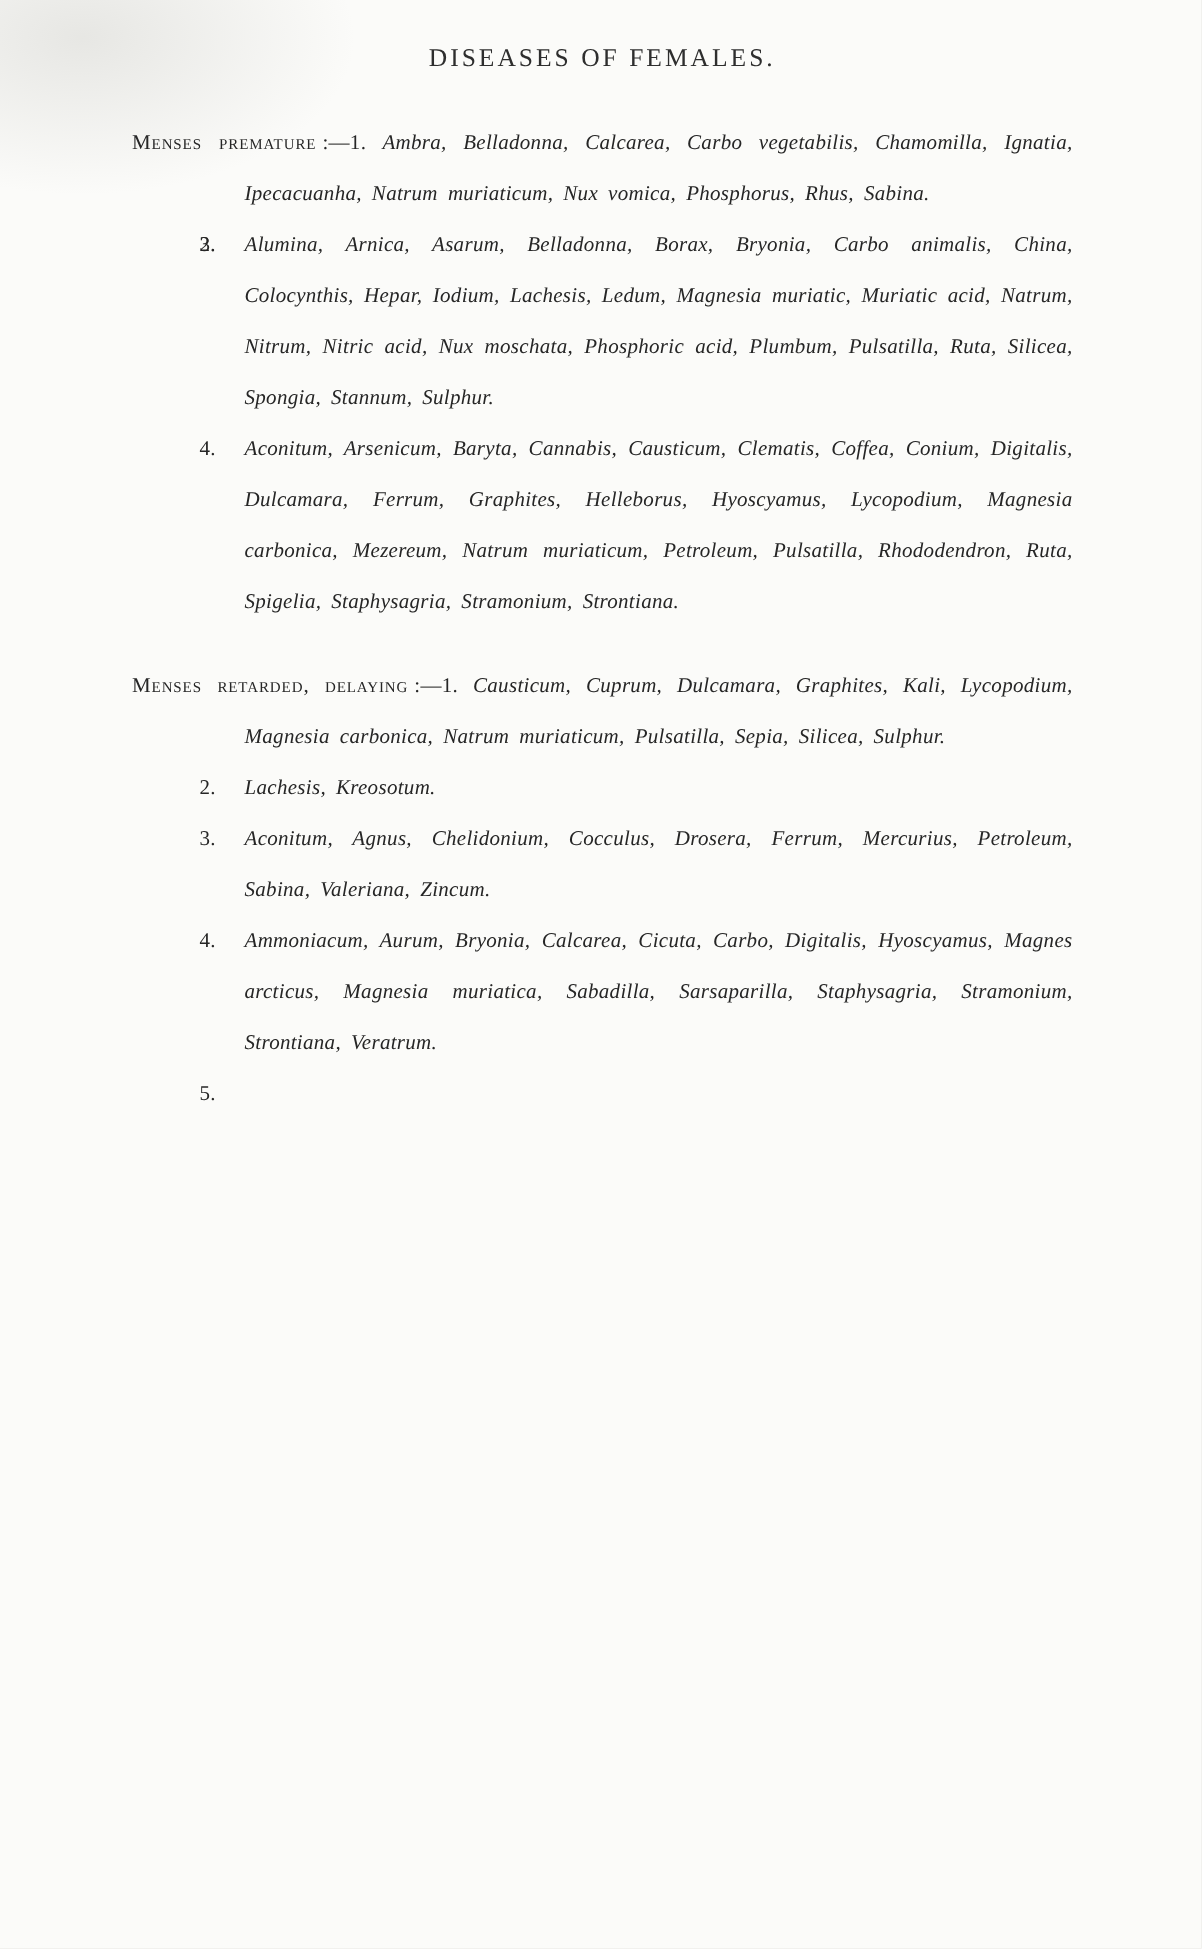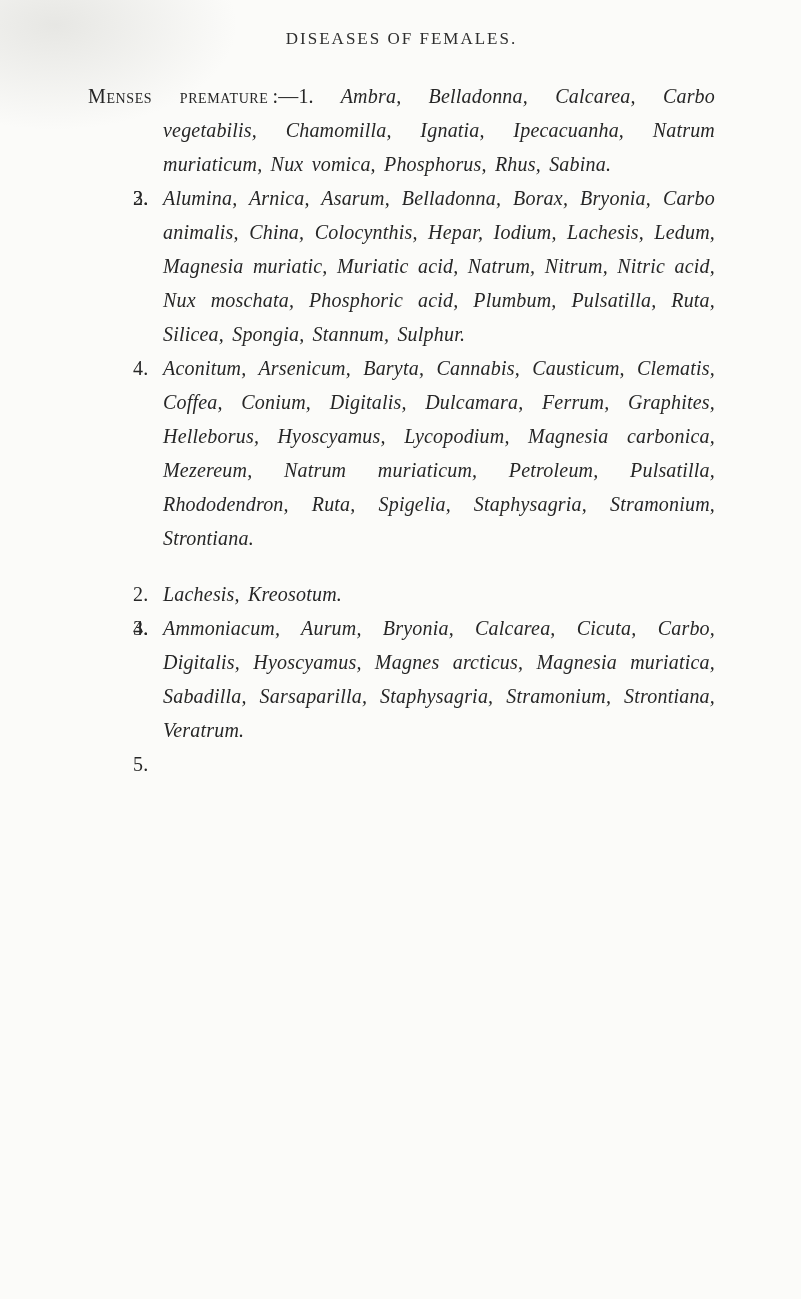--- a/index.html
+++ b/index.html
@@ -25,21 +25,21 @@
     font-size: 17px;
     letter-spacing: 2px;
     color: #2e2e2e;
     margin: 0 0 30px 0;
     font-style: normal;
   }
   .entry { margin: 0; }
   .entry + .entry { margin-top: 22px; }
   p.para {
     margin: 0;
-    font-size: 20px;
+    font-size: 14px;
     line-height: 34px;
     text-align: justify;
     font-style: italic;
     letter-spacing: 0.2px;
     word-spacing: 3px;
   }
   p.lead {
     padding-left: 75px;
     text-indent: -75px;
   }
@@ -76,23 +76,24 @@
     <p class="para lead"><span class="heading">Menses premature</span><span class="sep">:—</span><span class="num">1.</span> <span class="remedies">Ambra, Belladonna, Calcarea, Carbo vegetabilis, Chamomilla, Ignatia, Ipecacuanha, Natrum muriaticum, Nux vomica, Phosphorus, Rhus, Sabina.</span></p>
 
     <p class="para item"><span class="num">2.</span></p>
 
     <p class="para item"><span class="num">3.</span><span class="remedies">Alumina, Arnica, Asarum, Belladonna, Borax, Bryonia, Carbo animalis, China, Colocynthis, Hepar, Iodium, Lachesis, Ledum, Magnesia muriatic, Muriatic acid, Natrum, Nitrum, Nitric acid, Nux moschata, Phosphoric acid, Plumbum, Pulsatilla, Ruta, Silicea, Spongia, Stannum, Sulphur.</span></p>
 
     <p class="para item"><span class="num">4.</span><span class="remedies">Aconitum, Arsenicum, Baryta, Cannabis, Causticum, Clematis, Coffea, Conium, Digitalis, Dulcamara, Ferrum, Graphites, Helleborus, Hyoscyamus, Lycopodium, Magnesia carbonica, Mezereum, Natrum muriaticum, Petroleum, Pulsatilla, Rhododendron, Ruta, Spigelia, Staphysagria, Stramonium, Strontiana.</span></p>
   </section>
 
   <section class="entry">
+    <p class="para lead"><span class="heading">Menses retarded, delaying</span><span class="sep">:—</span><span class="num">1.</span> <span class="remedies">Causticum, Cuprum, Dulcamara, Graphites, Kali, Lycopodium, Magnesia carbonica, Natrum muriaticum, Pulsatilla, Sepia, Silicea, Sulphur.</span></p>
 
     <p class="para item"><span class="num">2.</span><span class="remedies">Lachesis, Kreosotum.</span></p>
 
-    <p class="para item"><span class="num">3.</span></p>
+    <p class="para item"><span class="num">3.</span><span class="remedies">Aconitum, Agnus, Chelidonium, Cocculus, Drosera, Ferrum, Mercurius, Petroleum, Sabina, Valeriana, Zincum.</span></p>
 
     <p class="para item"><span class="num">4.</span><span class="remedies">Ammoniacum, Aurum, Bryonia, Calcarea, Cicuta, Carbo, Digitalis, Hyoscyamus, Magnes arcticus, Magnesia muriatica, Sabadilla, Sarsaparilla, Staphysagria, Stramonium, Strontiana, Veratrum.</span></p>
 
     <p class="para item"><span class="num">5.</span></p>
   </section>
 
 </div>
 
 </body></html>

